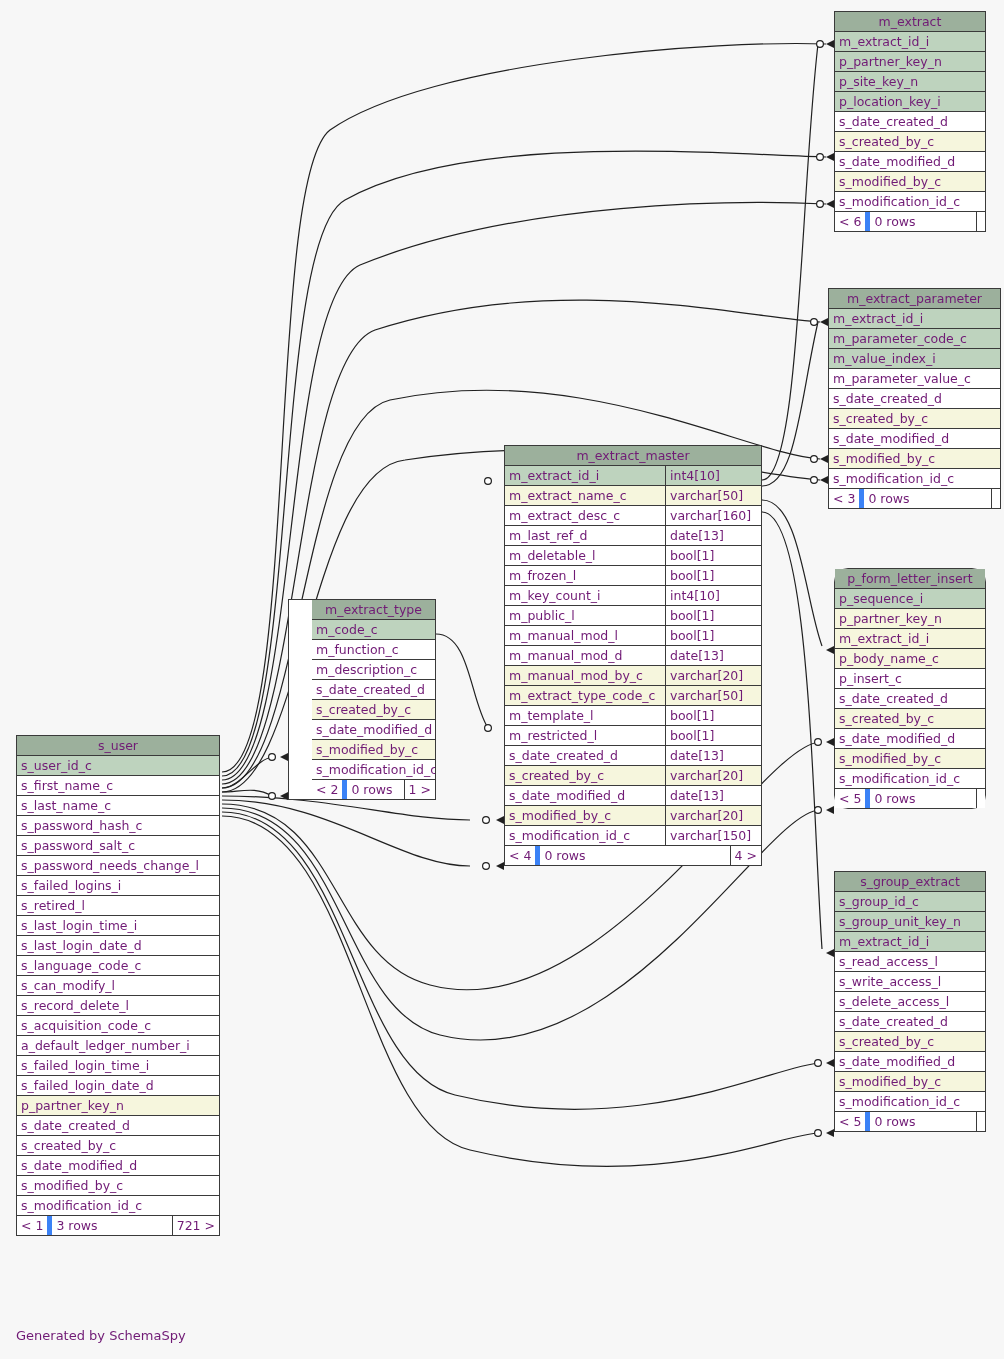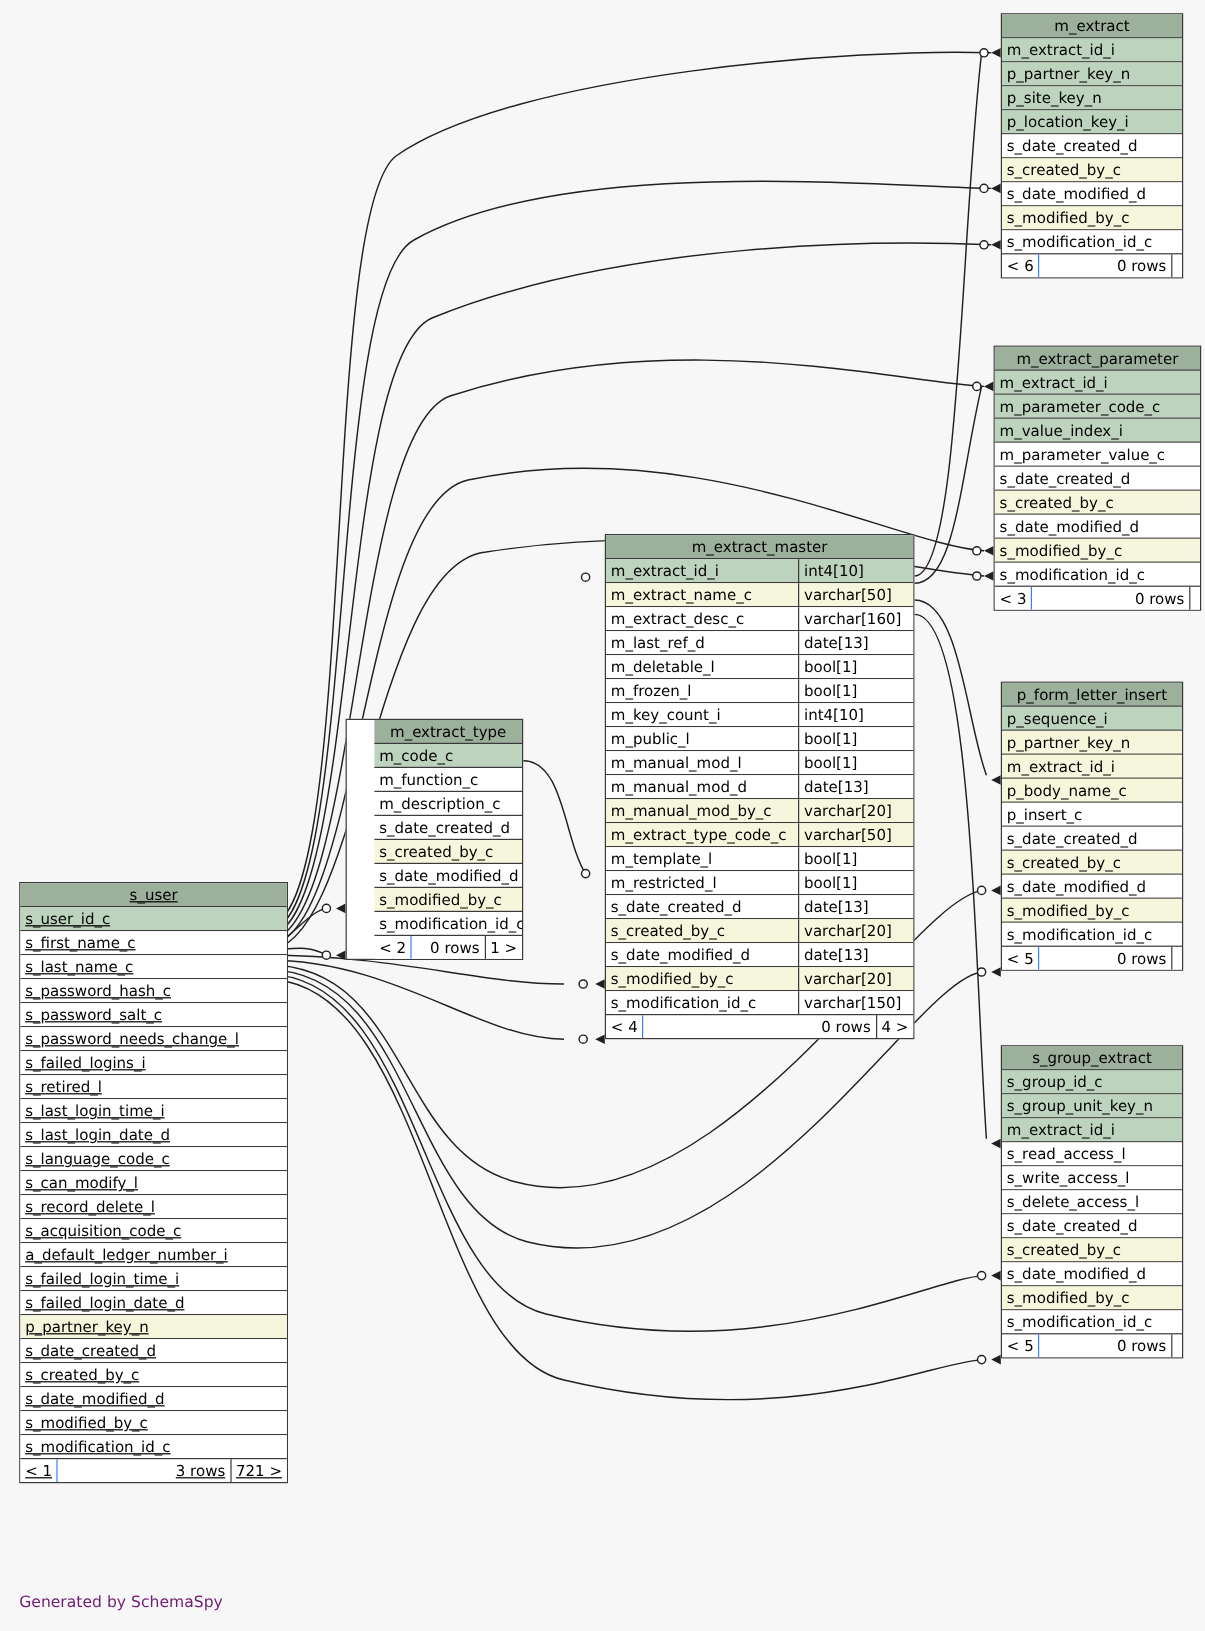--- a/index.html
+++ b/index.html
@@ -22,21 +22,21 @@
     width: 1004px;
     height: 1359px;
     pointer-events: none;
   }
   .table-box {
     position: absolute;
     border: 1px solid #3a3a3a;
     background: #ffffff;
     box-sizing: border-box;
     font-size: 12.5px;
-    color: #000000;
+    color: #701a75;
   }
   .table-title {
     background: #9cb09c;
     border-bottom: 1px solid #3a3a3a;
     text-align: center;
     padding: 2px 4px;
     font-size: 12.5px;
     line-height: 15px;
     white-space: nowrap;
   }
@@ -68,36 +68,36 @@
     border-top: 1px solid #3a3a3a;
     line-height: 15px;
     background: #ffffff;
   }
   .footer-cell {
     padding: 2px 4px;
     white-space: nowrap;
     font-size: 12.5px;
   }
   .f-left { flex: 0 0 auto; text-align: left; }
-  .f-mid { flex: 1 1 auto; text-align: right; border-left: 1px solid #3b82f6; }
+  .f-mid { flex: 1 1 auto; text-align: left; border-left: 5px solid #3b82f6; }
   .f-right { flex: 0 0 auto; text-align: right; border-left: 1px solid #3a3a3a; }
   .caption {
     position: absolute;
     left: 16px;
     top: 1328px;
     font-size: 13px;
     color: #701a75;
   }
   
-  #t_s_user      { left: 16px;  top: 735px; width: 224px; text-decoration: underline; }
+  #t_s_user      { left: 16px;  top: 735px; width: 204px; }
   #t_m_extract_type { left: 288px; top: 599px; width: 148px; padding-left: 23px; }
   #t_m_extract_master { left: 504px; top: 445px; width: 258px; }
   #t_m_extract   { left: 834px; top: 11px;  width: 152px; }
   #t_m_extract_parameter { left: 828px; top: 288px; width: 173px; }
-  #t_p_form_letter_insert { left: 834px; top: 568px; width: 152px; }
+  #t_p_form_letter_insert { left: 834px; top: 568px; width: 152px; border-radius: 14px; }
   #t_s_group_extract { left: 834px; top: 871px; width: 152px; }
 </style>
 </head>
 <body>
 
 <div id="canvas">
 
   <svg class="edges" viewBox="0 0 1004 1359">
     <g fill="none" stroke="#202020" stroke-width="1.2">
 

